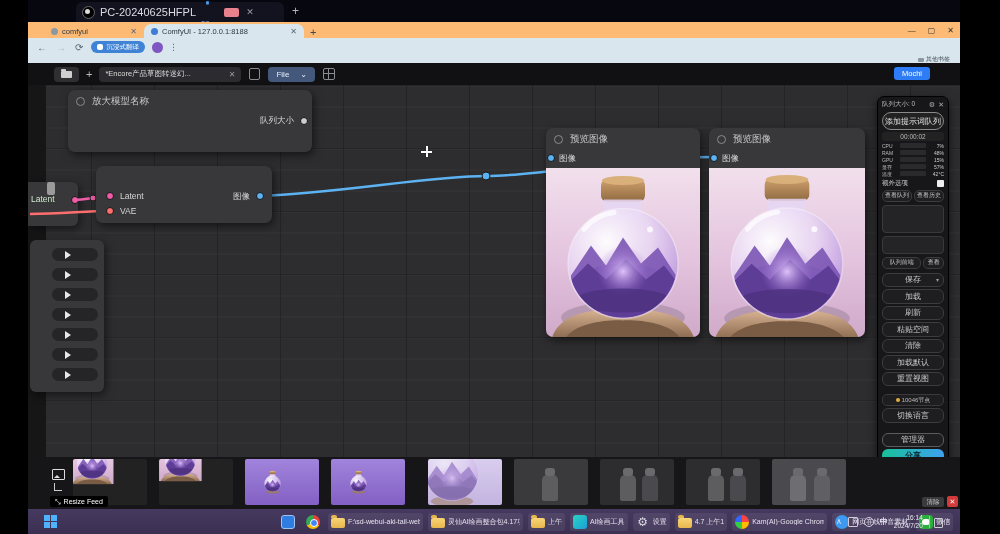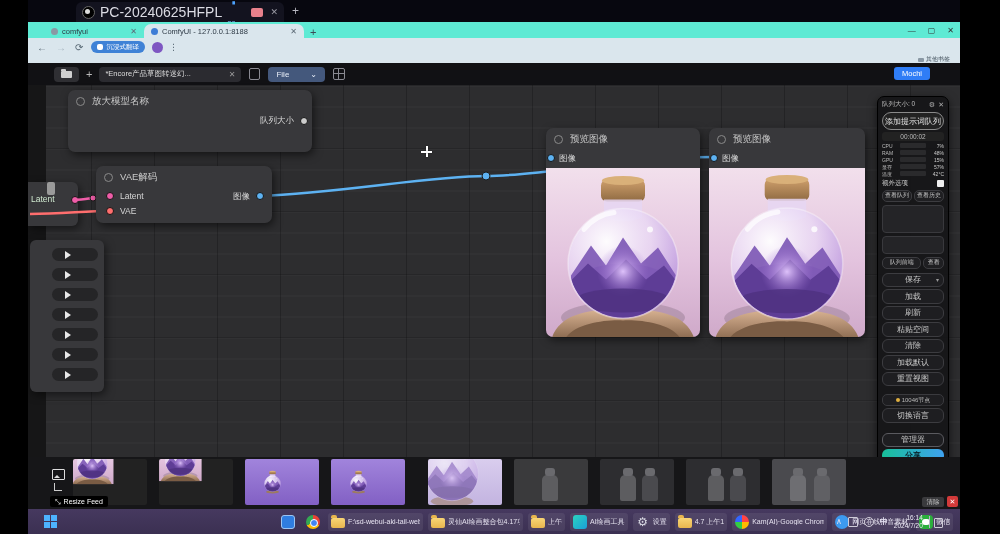--- a/index.html
+++ b/index.html
@@ -6,31 +6,31 @@
   #stage{position:relative;width:1000px;height:534px;background:#000;overflow:hidden;
          font-family:"Liberation Sans","DejaVu Sans",sans-serif;-webkit-font-smoothing:antialiased;}
   .abs{position:absolute;}
   .desktop{left:28px;top:0;width:932px;height:534px;background:#141414;}
   
   .rdpbar{left:28px;top:0;width:932px;height:22px;background:#07070f;}
   .rdptab{left:48px;top:2px;width:208px;height:20px;background:#13131f;border-radius:6px 6px 0 0;
           display:flex;align-items:center;gap:5px;padding:0 6px;box-sizing:border-box;}
   .rdpico{width:11px;height:11px;border-radius:50%;background:#000;border:1px solid #666;position:relative;flex:0 0 auto;}
   .rdpico::after{content:"";position:absolute;left:2px;top:2px;width:5px;height:5px;border-radius:50%;background:#ddd;}
-  .rdptitle{color:#dcdce4;font-size:14px;white-space:nowrap;}
+  .rdptitle{color:#dcdce4;font-size:11px;white-space:nowrap;}
   .lat{display:flex;align-items:center;gap:14px;flex-direction:column;}
   .latbars{width:8px;height:8px;background:linear-gradient(to top,#4da3ff 60%,transparent 60%);
            clip-path:polygon(0 60%,33% 60%,33% 100%,0 100%);position:relative;}
   .latbars::after{content:"";position:absolute;left:3px;top:2px;width:2px;height:6px;background:#4da3ff;box-shadow:3px -2px 0 #4da3ff;}
   .lattext{color:#7fb6ff;font-size:7.5px;}
   .pinkbadge{width:15px;height:9px;border-radius:2px;background:#e8818c;}
   .rdpclose{color:#9a9aa4;font-size:9px;margin-left:2px;}
   .rdpplus{left:264px;top:4px;color:#b8b8c2;font-size:12px;}
   
-  .tabstrip{left:28px;top:22px;width:932px;height:16px;background:#5eead4;display:flex;align-items:flex-end;}
+  .tabstrip{left:28px;top:22px;width:932px;height:16px;background:#fdba74;display:flex;align-items:flex-end;}
   .btab{height:14px;display:flex;align-items:center;gap:4px;padding:0 7px;font-size:7.5px;color:#2c3844;box-sizing:border-box;}
   .btab .fav{width:7px;height:7px;border-radius:50%;flex:0 0 auto;}
   .btab1{margin-left:16px;width:100px;}
   .btab2{width:160px;background:#dae6ed;border-radius:7px 7px 0 0;}
   .btabx{color:#5c6a76;font-size:8px;margin-left:auto;}
   .btabplus{color:#3c4a56;font-size:11px;margin-left:6px;}
   .wctl{margin-left:auto;margin-right:6px;display:flex;gap:12px;color:#333;font-size:8px;align-items:center;height:100%;}
   .toolbar{left:28px;top:38px;width:932px;height:18px;background:#dae6ed;display:flex;align-items:center;}
   .navico{color:#5a6a76;font-size:10px;margin-left:9px;}
   .navico.dis{color:#a8b6c0;}
@@ -48,21 +48,21 @@
   
   .menubar{left:28px;top:63px;width:932px;height:22px;background:#111114;display:flex;align-items:center;}
   .wfbtn{margin-left:26px;width:25px;height:15px;background:#2f2f33;border-radius:4px;display:flex;align-items:center;justify-content:center;}
   .foldico{width:11px;height:7px;background:#cfcfcf;border-radius:1px;position:relative;}
   .foldico::before{content:"";position:absolute;left:0;top:-2px;width:5px;height:2px;background:#cfcfcf;border-radius:1px 1px 0 0;}
   .mplus{color:#bbb;font-size:11px;margin-left:7px;}
   .wftab{margin-left:7px;width:142px;height:15px;background:#2b2b30;border-radius:4px;display:flex;align-items:center;padding:0 6px;box-sizing:border-box;}
   .wftab span.t{color:#ddd;font-size:7.5px;white-space:nowrap;overflow:hidden;flex:1;}
   .wftab span.x{color:#999;font-size:8px;margin-left:4px;}
   .miniico{width:9px;height:10px;border:1px solid #8a8a92;border-radius:2px;margin-left:8px;}
-  .filepill{margin-left:8px;height:15px;background:#44587c;border-radius:4px;display:flex;align-items:center;gap:21px;padding:0 8px;}
+  .filepill{margin-left:8px;height:15px;background:#44587c;border-radius:4px;display:flex;align-items:center;gap:11px;padding:0 8px;}
   .filepill span{color:#e8eef8;font-size:8px;}
   .gridico{width:10px;height:10px;border:1px solid #8a8a92;border-radius:2px;margin-left:8px;position:relative;}
   .gridico::before{content:"";position:absolute;left:4px;top:0;width:1px;height:100%;background:#8a8a92;}
   .gridico::after{content:"";position:absolute;left:0;top:4px;width:100%;height:1px;background:#8a8a92;}
   .mochi{position:absolute;left:894px;top:67px;width:36px;height:13px;background:#2f7df6;border-radius:3px;
          color:#fff;font-size:7.5px;display:flex;align-items:center;justify-content:center;}
   
   .canvas{left:28px;top:85px;width:932px;height:372px;background-color:#2d2d2f;
     background-image:linear-gradient(rgba(0,0,0,.22) 1px,transparent 1px),
                      linear-gradient(90deg,rgba(0,0,0,.22) 1px,transparent 1px),
@@ -349,24 +349,20 @@
   <div class="abs node" style="left:68px;top:90px;width:244px;height:62px;">
     <div class="nhead">
       <span class="ncollapse"></span>
       <span class="ntitle">放大模型名称</span>
     </div>
     <span class="portlabel" style="right:18px;top:25px;">队列大小</span>
     <span class="dot" style="right:4px;top:27px;background:#cccccc;"></span>
   </div>
 
   <div class="abs node" style="left:96px;top:166px;width:176px;height:57px;">
-    <div class="nhead">
-      <span class="ncollapse"></span>
-      <span class="ntitle">VAE解码</span>
-    </div>
     <span class="dot" style="left:10px;top:26px;background:#ef5da8;"></span>
     <span class="portlabel" style="left:24px;top:25px;">Latent</span>
     <span class="dot" style="left:10px;top:41px;background:#ff6e6e;"></span>
     <span class="portlabel" style="left:24px;top:40px;">VAE</span>
     <span class="portlabel" style="right:22px;top:25px;">图像</span>
     <span class="dot" style="right:8px;top:26px;background:#5db2f2;"></span>
   </div>
 
   <div class="abs node" style="left:546px;top:128px;width:154px;height:209px;">
     <div class="nhead">

